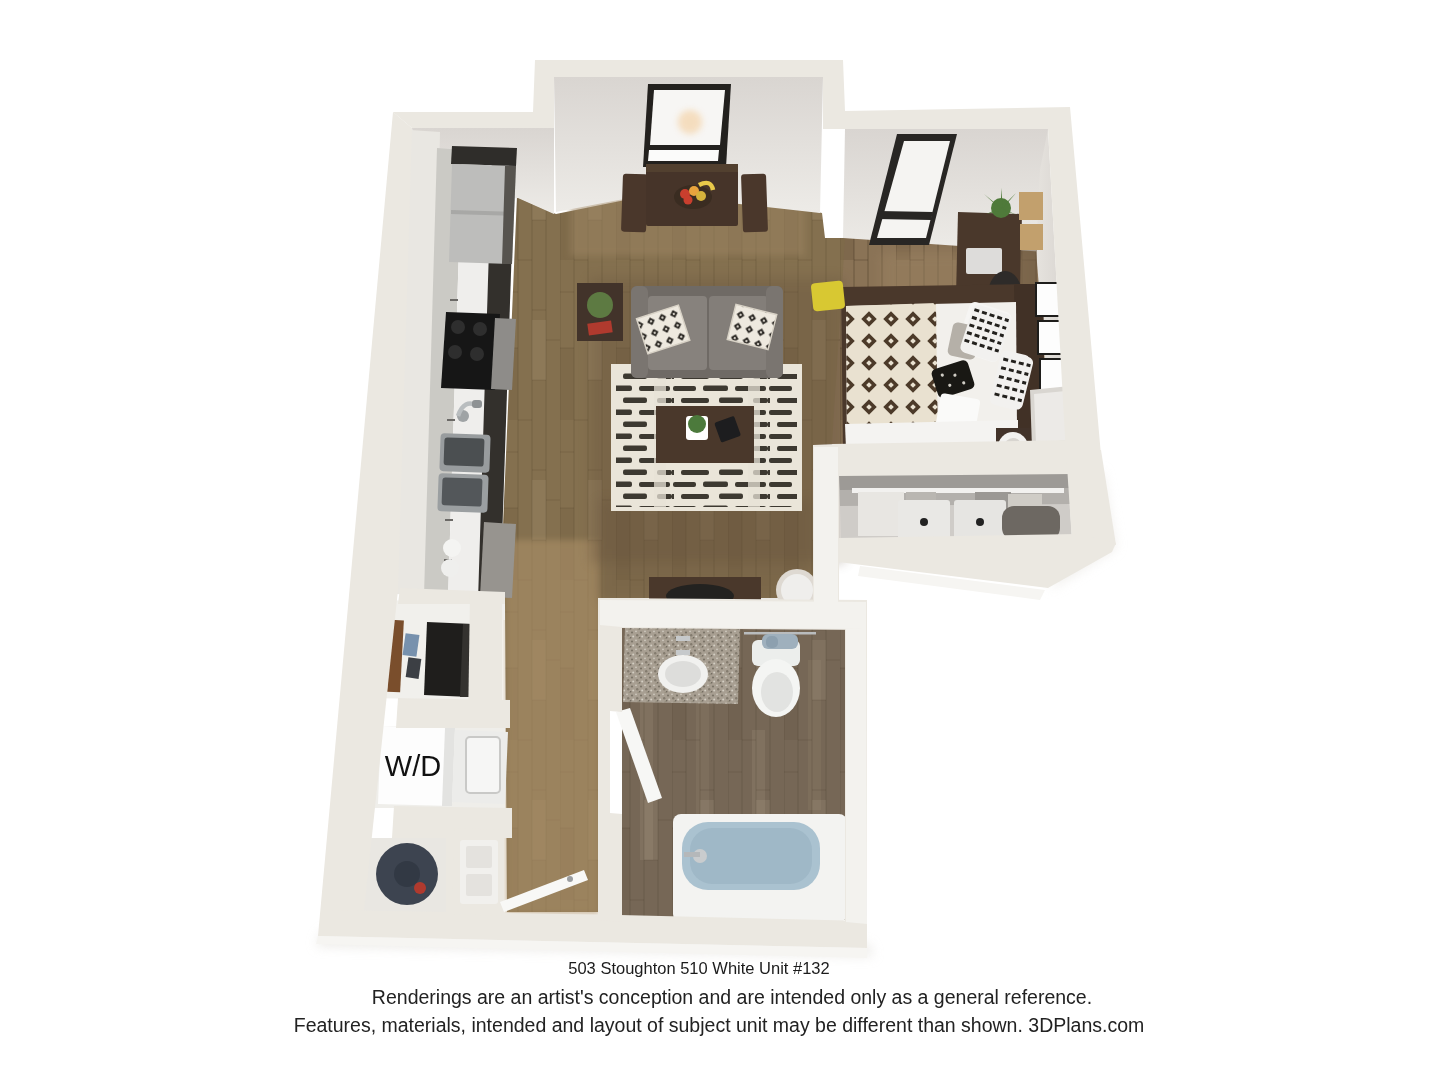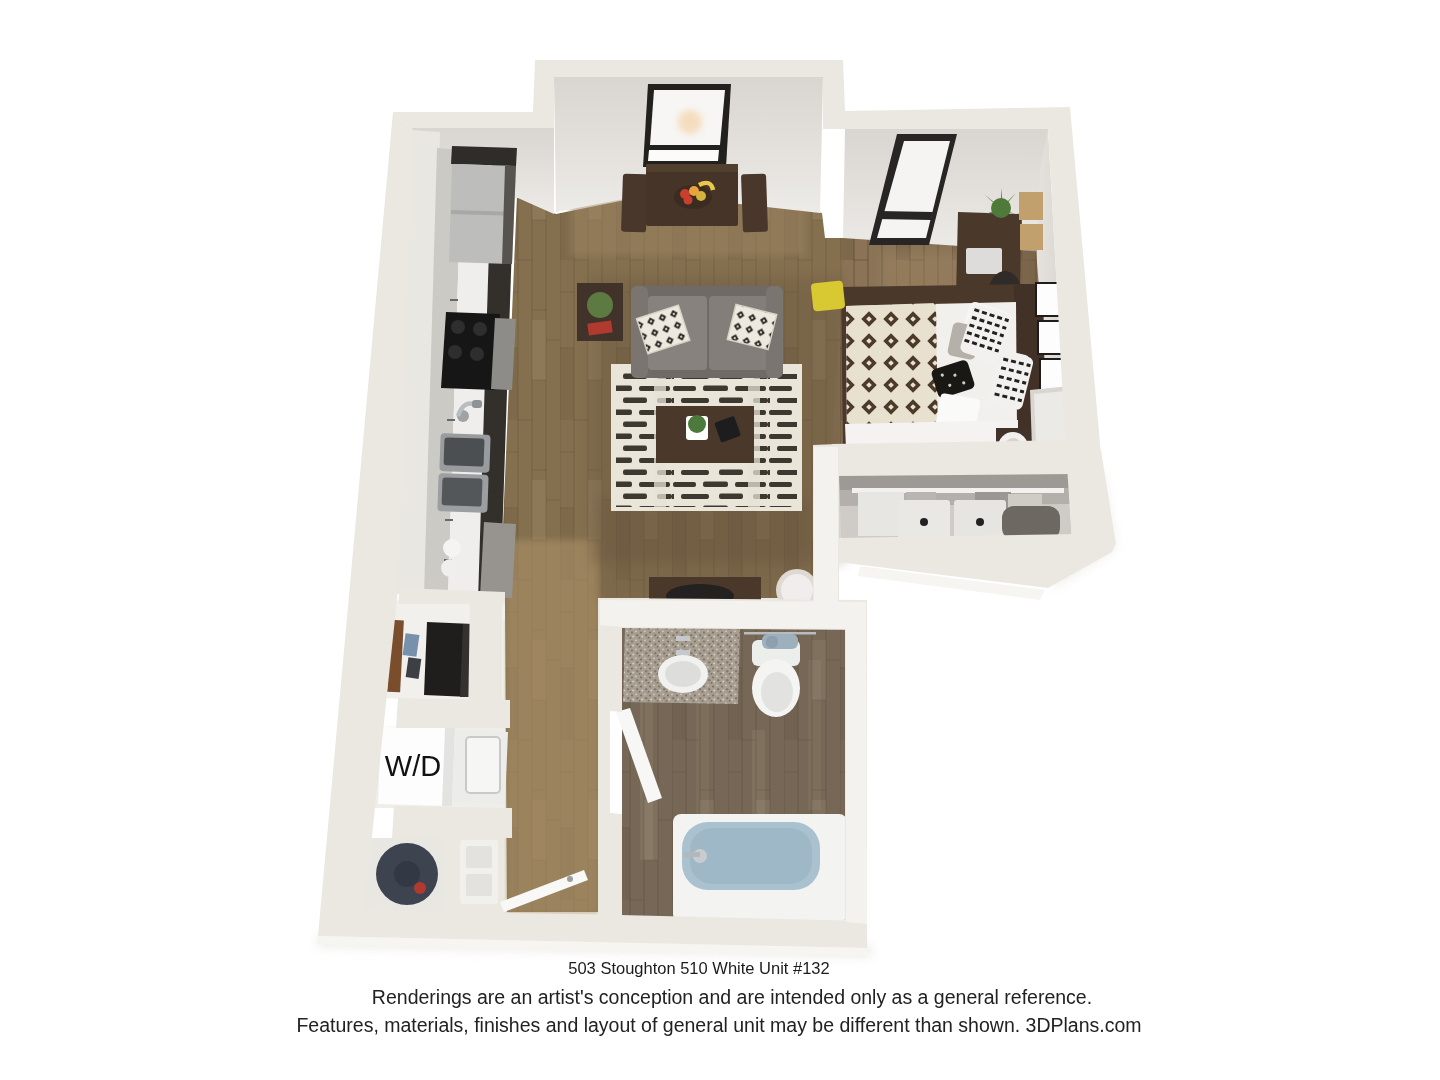--- a/index.html
+++ b/index.html
@@ -384,14 +384,14 @@
 <rect x="460" y="840" width="38" height="64" rx="3" fill="#f1f0ed"></rect>
 <rect x="466" y="846" width="26" height="22" rx="2" fill="#e4e2de"></rect>
 <rect x="466" y="874" width="26" height="22" rx="2" fill="#e4e2de"></rect>
 
 <polygon points="500,902 584,870 588,880 504,912" fill="#f8f8f6"></polygon>
 <circle cx="570" cy="879" r="3" fill="#9a9da0"></circle>
 
 </svg>
 <div class="cap1">503 Stoughton 510 White Unit #132</div>
 <div class="cap2">Renderings are an artist's conception and are intended only as a general reference.</div>
-<div class="cap3">Features, materials, finishes and layout of general unit may be different than shown. 3DPlans.com</div>
+<div class="cap3">Features, materials, intended and layout of subject unit may be different than shown. 3DPlans.com</div>
 </div>
 
 </body></html>

